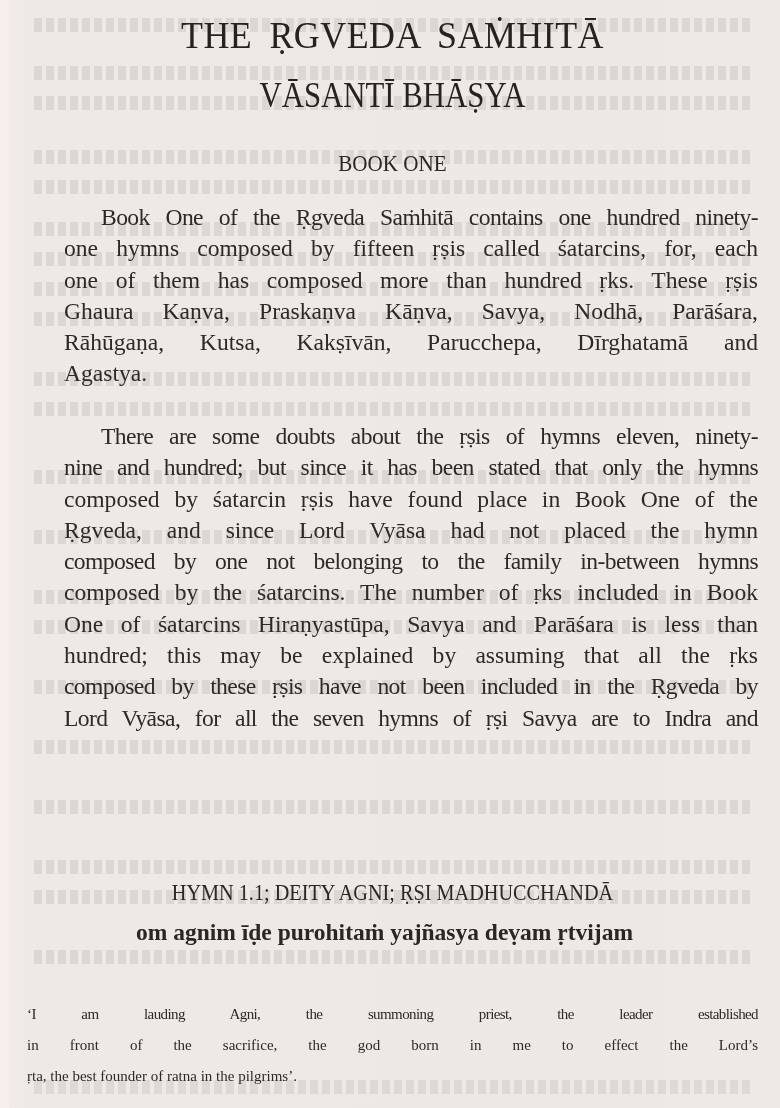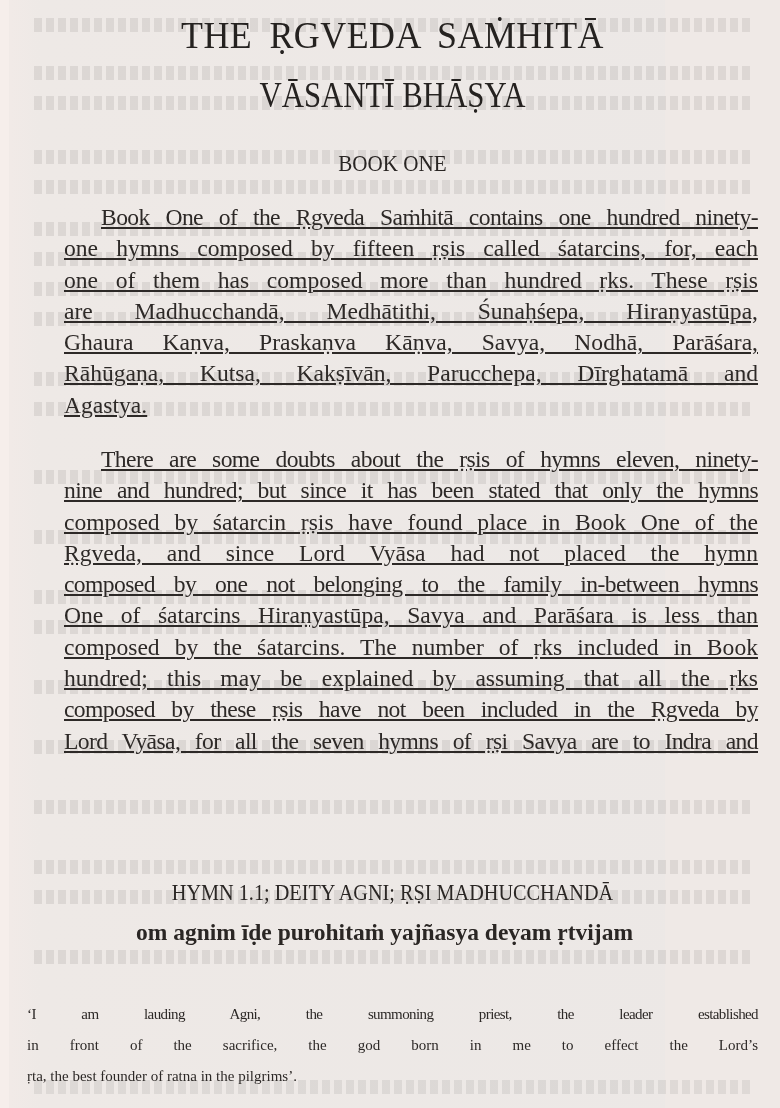--- a/index.html
+++ b/index.html
@@ -71,24 +71,23 @@
     .para {
       position: absolute;
       left: 0;
       width: 731px;
       font-size: 23.6px;
       line-height: 31.3px;
       text-align: justify;
       text-indent: 37px;
       color: #2d2927;
       transform-origin: left top;
-      text-decoration: underline;
     }
     .para-1 { top: 202px; }
-    .para-2 { top: 444px; }
+    .para-2 { top: 421px; }
     .hymn-heading {
       position: absolute;
       top: 878px;
       left: 0; width: 731px;
       text-align: center;
       font-size: 22.5px;
       line-height: 30px;
       color: #2a2624;
       transform: scaleX(0.9);
       transform-origin: center;
@@ -170,34 +169,33 @@
 
   <div class="content">
     <div class="title-1">THE ṚGVEDA SAṀHITĀ</div>
     <div class="title-2">VĀSANTĪ BHĀṢYA</div>
     <div class="book-heading">BOOK ONE</div>
 
     <div class="para para-1">
       <span class="line condensed" style="padding-left:37px;">Book One of the Ṛgveda Saṁhitā contains one hundred ninety-</span>
       <span class="line">one hymns composed by fifteen ṛṣis called śatarcins, for, each</span>
       <span class="line">one of them has composed more than hundred ṛks. These ṛṣis</span>
-      <span class="line">are Madhucchandā, Medhātithi, Śunaḥśepa, Hiraṇyastūpa,</span>
       <span class="line">Ghaura Kaṇva, Praskaṇva Kāṇva, Savya, Nodhā, Parāśara,</span>
       <span class="line">Rāhūgaṇa, Kutsa, Kakṣīvān, Parucchepa, Dīrghatamā and</span>
       <span class="line last">Agastya.</span>
     </div>
 
     <div class="para para-2">
       <span class="line condensed" style="padding-left:37px;">There are some doubts about the ṛṣis of hymns eleven, ninety-</span>
       <span class="line condensed">nine and hundred; but since it has been stated that only the hymns</span>
       <span class="line">composed by śatarcin ṛṣis have found place in Book One of the</span>
       <span class="line">Ṛgveda, and since  Lord Vyāsa had not placed the hymn</span>
       <span class="line condensed">composed by one not belonging to the family in-between hymns</span>
+      <span class="line">composed by the śatarcins. The number of ṛks included in Book</span>
       <span class="line">One of śatarcins Hiraṇyastūpa, Savya and Parāśara is less than</span>
-      <span class="line">composed by the śatarcins. The number of ṛks included in Book</span>
       <span class="line">hundred; this may be explained by assuming that all the ṛks</span>
       <span class="line condensed">composed by these ṛṣis have not been included in the Ṛgveda by</span>
       <span class="line condensed">Lord Vyāsa, for all the seven hymns of ṛṣi Savya are to Indra and</span>
     </div>
 
     <div class="hymn-heading">HYMN 1.1; DEITY AGNI; ṚṢI MADHUCCHANDĀ</div>
 
     <div class="verse">
       <span class="verse-line">om agnim īḍe purohitaṁ yajñasya deṿam ṛtvijam</span>
     </div>

